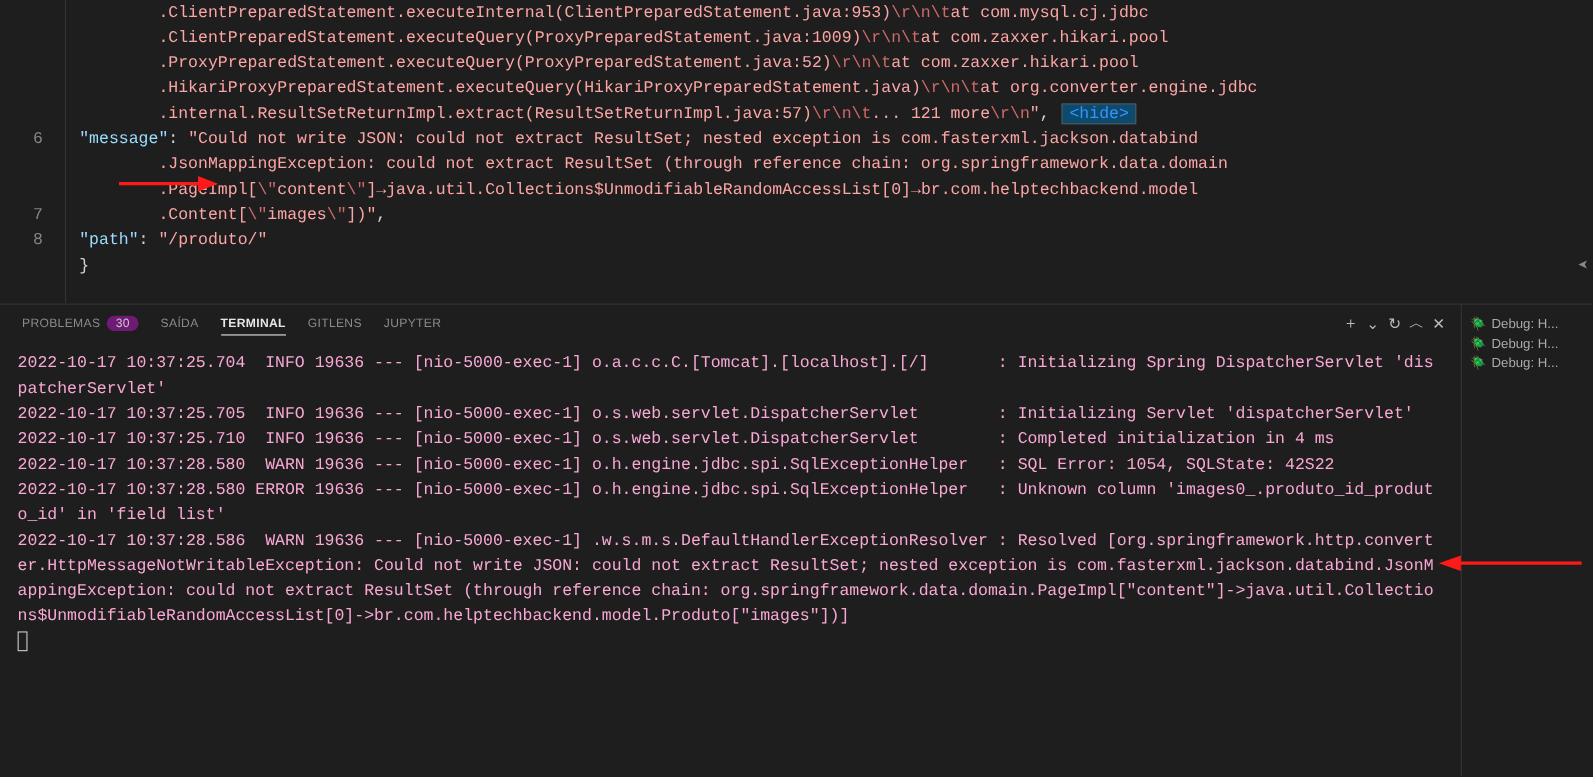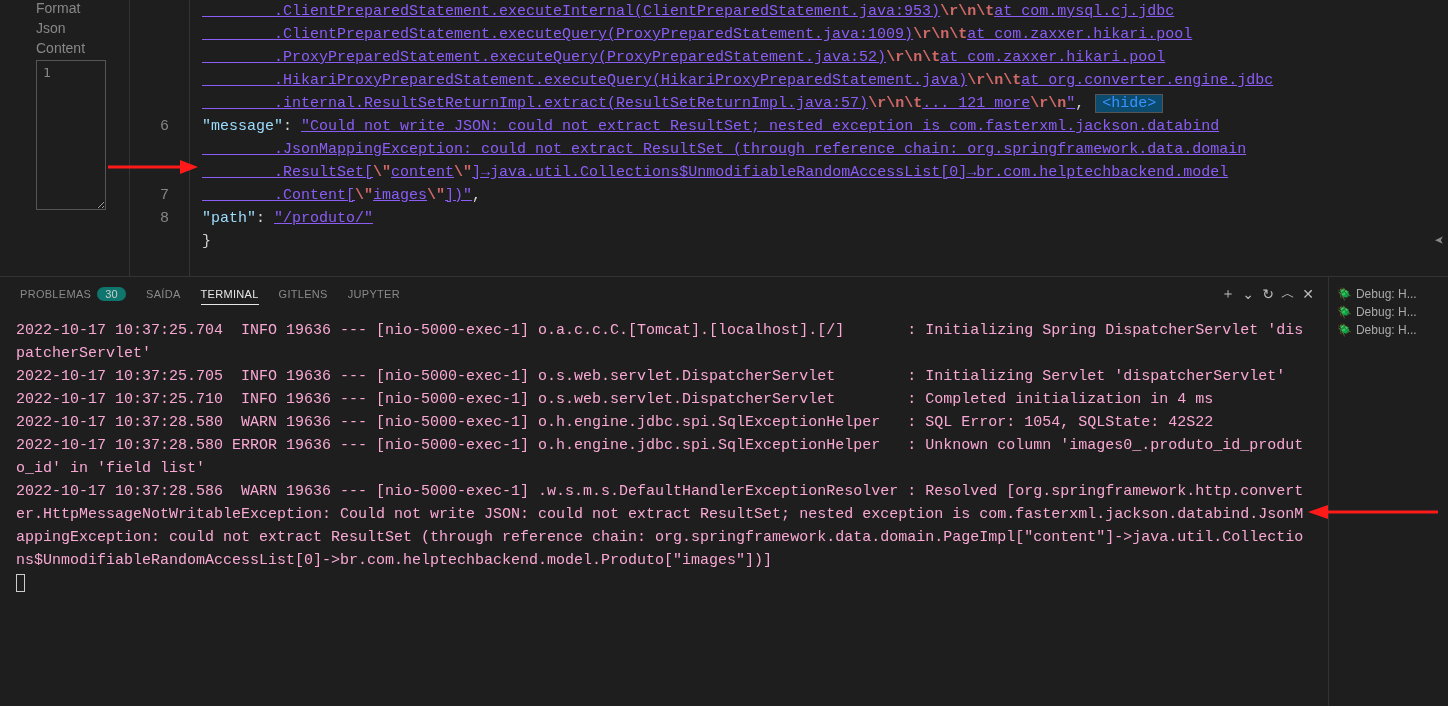--- a/index.html
+++ b/index.html
@@ -23,23 +23,23 @@
 .editor { flex:1; display:flex; position:relative; overflow:hidden; }
 .gutter {
   width:60px; text-align:right; color:#858585; font-size:15px;
   line-height:23px; padding-right:20px; user-select:none;
   border-right:1px solid #333;
 }
 .code {
   flex:1; padding-left:12px; font-size:15px; line-height:23px;
   white-space:pre-wrap; word-break:break-all; color:#d4d4d4;
 }
-.str { color:#8b5cf6;text-decoration:underline; }
+.str { color:#fca5a5; }
 .key { color:#9cdcfe; }
-.esc { color:#d16969; font-weight:bold; }
+.esc { color:#d16969; font-weight:normal; }
 .hide-link {
   color:#3794ff; border:1px solid #555; padding:0 6px;
   margin-left:2px; background:#0c4a6e; cursor:pointer;
 }
 .arrow1 {
   position:absolute; left:108px; top:155px; pointer-events:none;
 }
 .arrow2 {
   position:absolute; right:10px; top:500px; pointer-events:none;
 }
@@ -58,27 +58,27 @@
 }
 .tabs {
   display:flex; align-items:center; height:34px; padding:0 10px;
   font-family:'Segoe UI',sans-serif; font-size:11px; color:#8a8a8a;
 }
 .tabs .tab {
   padding:0 10px; text-transform:uppercase; letter-spacing:0.3px;
   cursor:pointer; height:34px; display:flex; align-items:center;
   position:relative;
 }
-.tabs .tab.active { color:#e7e7e7; }
+.tabs .tab.active { color:#e7e7e7;font-weight:bold; }
 .tabs .tab.active::after {
   content:''; position:absolute; bottom:6px; left:10px; right:10px;
   height:1px; background:#e7e7e7;
 }
 .tabs .badge {
-  background:#0f766e; color:#ccc; border-radius:10px; padding:1px 8px;
+  background:#701a75; color:#ccc; border-radius:10px; padding:1px 8px;
   font-size:11px; margin-left:6px;
 }
 .tabs .spacer { flex:1; }
 .tabs .ico { width:20px; text-align:center; cursor:pointer; color:#bbb; font-size:14px; }
 .terminal {
   flex:1; padding:8px 16px; color:#f9a8d4; font-size:15px; line-height:23px;
   white-space:pre-wrap; word-break:break-all; overflow:hidden;
 }
 .terminal .cursor {
   display:inline-block; width:9px; height:18px; border:1px solid #ccc;
@@ -87,26 +87,20 @@
 .debug-item {
   display:flex; align-items:center; gap:4px; padding:2px 4px;
   white-space:nowrap; overflow:hidden; color:#aaa; cursor:pointer;
 }
 .bug { color:#888; }
 </style>
 </head>
 <body>
 
 <div class="top">
-  <div class="sidebar">
-    <div class="lbl">Format</div>
-    <div class="lbl">Json</div>
-    <div class="lbl">Content</div>
-    <textarea style="">1</textarea>
-  </div>
 
   <div class="editor">
     <div class="gutter">
       <div>&nbsp;</div>
         <div>&nbsp;</div>
         <div>&nbsp;</div>
         <div>&nbsp;</div>
         <div>&nbsp;</div>
       <div>6</div>
       <div>&nbsp;</div>
@@ -114,21 +108,21 @@
       <div>7</div>
       <div>8</div>
     </div>
     <div class="code"><span class="str"><span>        .ClientPreparedStatement.executeInternal(ClientPreparedStatement.java:953)</span></span><span class="esc">\r\n\t</span><span class="str">at com.mysql.cj.jdbc</span>
 <span class="str">        .ClientPreparedStatement.executeQuery(ProxyPreparedStatement.java:1009)</span><span class="esc">\r\n\t</span><span class="str">at com.zaxxer.hikari.pool</span>
 <span class="str">        .ProxyPreparedStatement.executeQuery(ProxyPreparedStatement.java:52)</span><span class="esc">\r\n\t</span><span class="str">at com.zaxxer.hikari.pool</span>
 <span class="str">        .HikariProxyPreparedStatement.executeQuery(HikariProxyPreparedStatement.java)</span><span class="esc">\r\n\t</span><span class="str">at org.converter.engine.jdbc</span>
 <span class="str">        .internal.ResultSetReturnImpl.extract(ResultSetReturnImpl.java:57)</span><span class="esc">\r\n\t</span><span class="str">... 121 more</span><span class="esc">\r\n</span><span class="str">"</span>, <span class="hide-link">&lt;hide&gt;</span>
 <span class="key">"message"</span><span>: </span><span class="str">"Could not write JSON: could not extract ResultSet; nested exception is com.fasterxml.jackson.databind</span>
 <span class="str">        .JsonMappingException: could not extract ResultSet (through reference chain: org.springframework.data.domain</span>
-<span class="str">        .ResultSet[</span><span class="esc">\"</span><span class="str">content</span><span class="esc">\"</span><span class="str">]→java.util.Collections$UnmodifiableRandomAccessList[0]→br.com.helptechbackend.model</span>
+<span class="str">        .PageImpl[</span><span class="esc">\"</span><span class="str">content</span><span class="esc">\"</span><span class="str">]→java.util.Collections$UnmodifiableRandomAccessList[0]→br.com.helptechbackend.model</span>
 <span class="str">        .Content[</span><span class="esc">\"</span><span class="str">images</span><span class="esc">\"</span><span class="str">])"</span><span>,</span>
 <span class="key">"path"</span><span>: </span><span class="str">"/produto/"</span>
 <span>}</span></div>
     <span class="minimap-cursor">➤</span>
   </div>
 </div>
 
 <div class="panel">
   <div class="panel-main">
     <div class="tabs">

